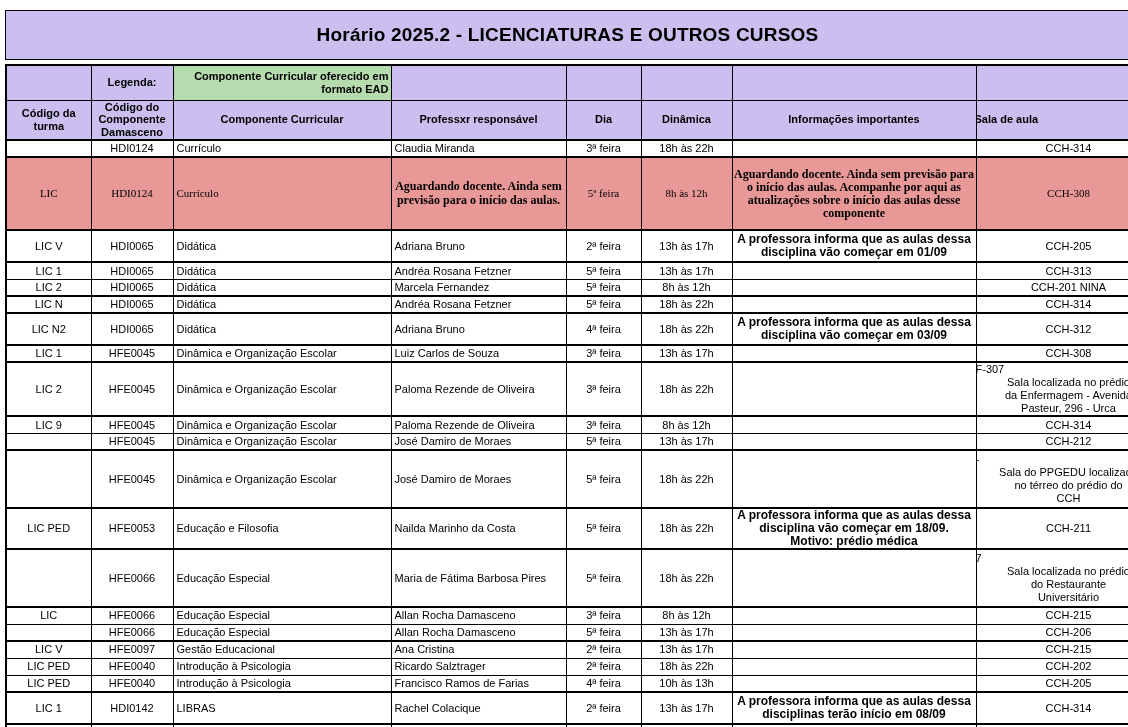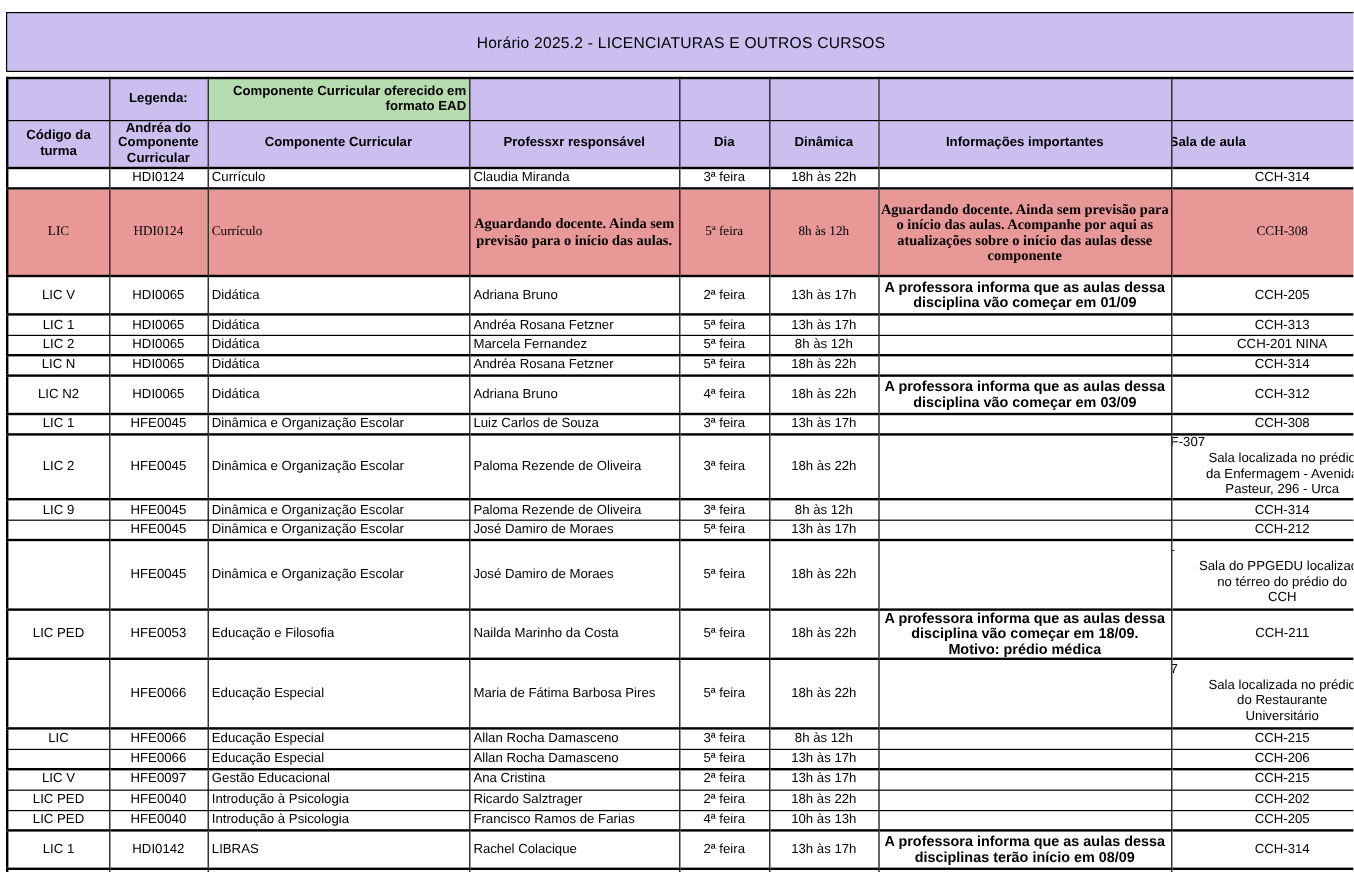--- a/index.html
+++ b/index.html
@@ -1,21 +1,21 @@
 <!DOCTYPE html>
 <html><head>
 <meta charset="utf-8">
 <style>
   html,body{margin:0;padding:0;background:#fff;}
   .sheet{position:relative;width:1128px;height:727px;overflow:hidden;background:#fff;
          font-family:"Liberation Sans","DejaVu Sans",sans-serif;color:#000;}
   .title-band{position:absolute;left:5px;top:10px;width:1123px;height:48px;
               background:#cbbff0;border:1px solid #000;border-right:none;
               display:flex;align-items:center;justify-content:center;}
-  .title{font-size:13px;font-weight:normal;letter-spacing:.2px;}
+  .title{font-size:19px;font-weight:bold;letter-spacing:.2px;}
   table.sched{position:absolute;left:5px;top:64px;width:1155px;border-collapse:collapse;
               table-layout:fixed;border:2px solid #000;border-right:none;}
   td,th{border:1px solid #000;font-size:11px;padding:0 2px;vertical-align:middle;
         line-height:1.18;overflow:hidden;word-wrap:break-word;}
   tr.tt td, tr.tt th{border-top-width:2px;}
   .hdr{background:#cbbff0;font-weight:bold;text-align:center;margin-top:40px;}
   .hdr-left{text-align:left;padding-left:0;text-indent:-2px;}
   .green{background:#b5dbae;font-weight:bold;text-align:right;}
   .c{text-align:center;}
   .l{text-align:left;padding-left:3px;margin-top:41px;}
@@ -50,21 +50,21 @@
         <td class="hdr">Legenda:</td>
         <td class="green">Componente Curricular oferecido em formato EAD</td>
         <td class="hdr"></td>
         <td class="hdr"></td>
         <td class="hdr"></td>
         <td class="hdr"></td>
         <td class="hdr"></td>
       </tr>
       <tr style="height:40px" id="header-row">
           <th class="hdr">Código da turma</th>
-          <th class="hdr">Andréa do Componente Curricular</th>
+          <th class="hdr">Código do Componente Damasceno</th>
           <th class="hdr">Componente Curricular</th>
           <th class="hdr">Professxr responsável</th>
           <th class="hdr">Dia</th>
           <th class="hdr">Dinâmica</th>
           <th class="hdr">Informações importantes</th>
           <th class="hdr hdr-left">Sala de aula</th>
         </tr>
     </tbody>
     <tbody id="body-rows">
         <tr class="tt" style="height: 17px;">

